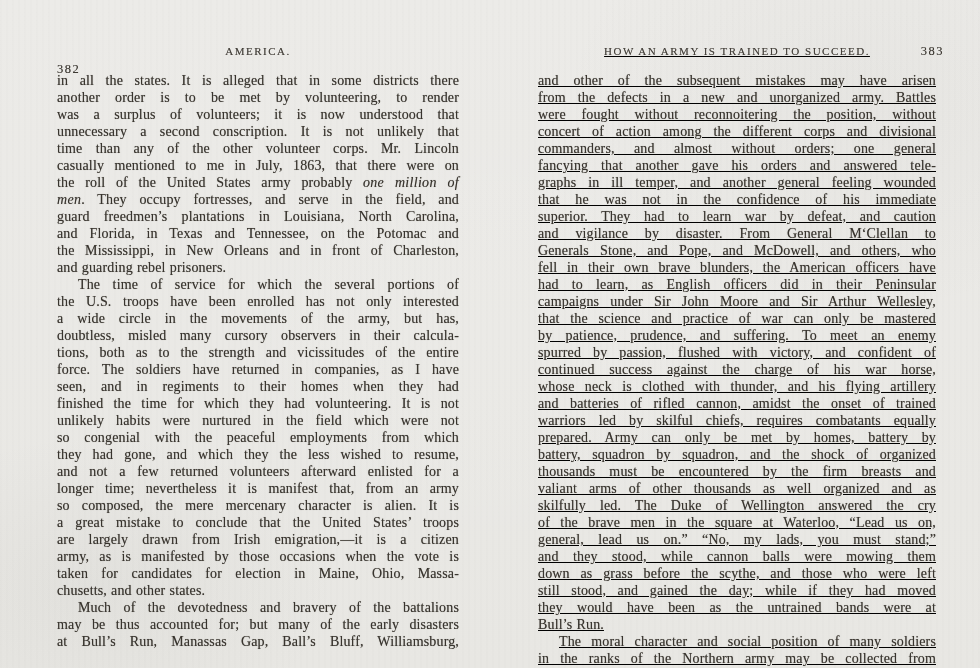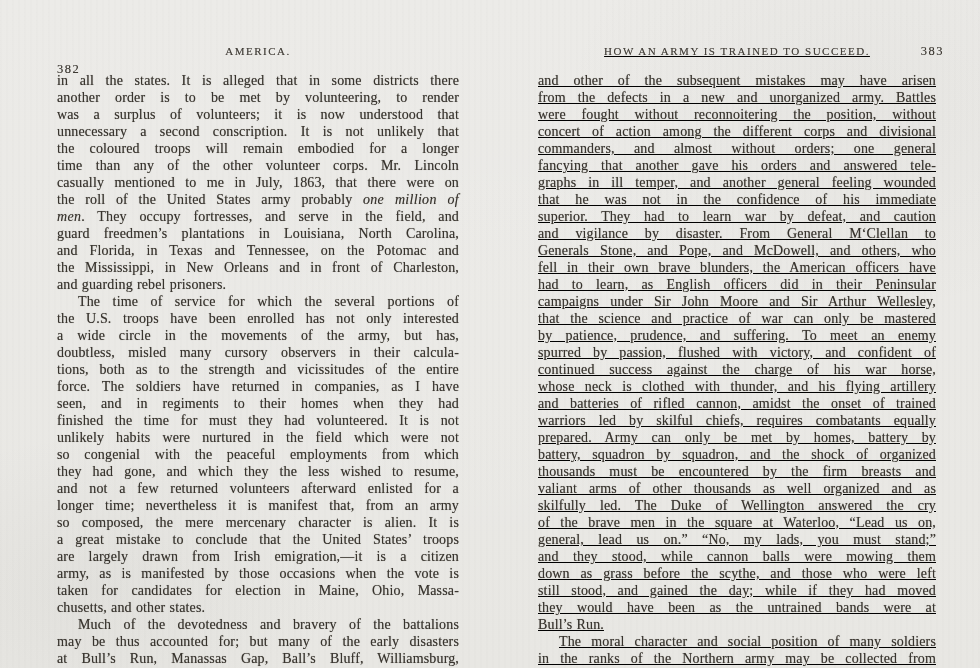--- a/index.html
+++ b/index.html
@@ -65,37 +65,36 @@
 <div class="page" id="left-page">
   <div class="running-head">
     <span class="pagenum">382</span>
     <span>AMERICA.</span>
   </div>
   <div class="page-body" id="left-body">
       <div class="text-line">in all the states.  It is alleged that in some districts there</div>
       <div class="text-line">another order is to be met by volunteering, to render</div>
       <div class="text-line">was a surplus of volunteers; it is now understood that</div>
       <div class="text-line">unnecessary a second conscription.  It is not unlikely that</div>
-      <div class="text-line">the coloured troops will remain embodied for a longer</div>
       <div class="text-line">time than any of the other volunteer corps.  Mr. Lincoln</div>
       <div class="text-line">casually mentioned to me in July, 1863, that there were on</div>
       <div class="text-line">the roll of the United States army probably <i>one million of</i></div>
       <div class="text-line"><i>men</i>.  They occupy fortresses, and serve in the field, and</div>
       <div class="text-line">guard freedmen’s plantations in Louisiana, North Carolina,</div>
       <div class="text-line">and Florida, in Texas and Tennessee, on the Potomac and</div>
       <div class="text-line">the Mississippi, in New Orleans and in front of Charleston,</div>
       <div class="text-line para-end">and guarding rebel prisoners.</div>
       <div class="text-line indent">The time of service for which the several portions of</div>
       <div class="text-line">the U.S. troops have been enrolled has not only interested</div>
       <div class="text-line">a wide circle in the movements of the army, but has,</div>
       <div class="text-line">doubtless, misled many cursory observers in their calcula-</div>
       <div class="text-line">tions, both as to the strength and vicissitudes of the entire</div>
       <div class="text-line">force.  The soldiers have returned in companies, as I have</div>
       <div class="text-line">seen, and in regiments to their homes when they had</div>
-      <div class="text-line">finished the time for must they had volunteered.  It is not</div>
+      <div class="text-line">finished the time for which they had volunteering.  It is not</div>
       <div class="text-line">unlikely habits were nurtured in the field which were not</div>
       <div class="text-line">so congenial with the peaceful employments from which</div>
       <div class="text-line">they had gone, and which they the less wished to resume,</div>
       <div class="text-line">and not a few returned volunteers afterward enlisted for a</div>
       <div class="text-line">longer time; nevertheless it is manifest that, from an army</div>
       <div class="text-line">so composed, the mere mercenary character is alien.  It is</div>
       <div class="text-line">a great mistake to conclude that the United States’ troops</div>
       <div class="text-line">are largely drawn from Irish emigration,—it is a citizen</div>
       <div class="text-line">army, as is manifested by those occasions when the vote is</div>
       <div class="text-line">taken for candidates for election in Maine, Ohio, Massa-</div>

